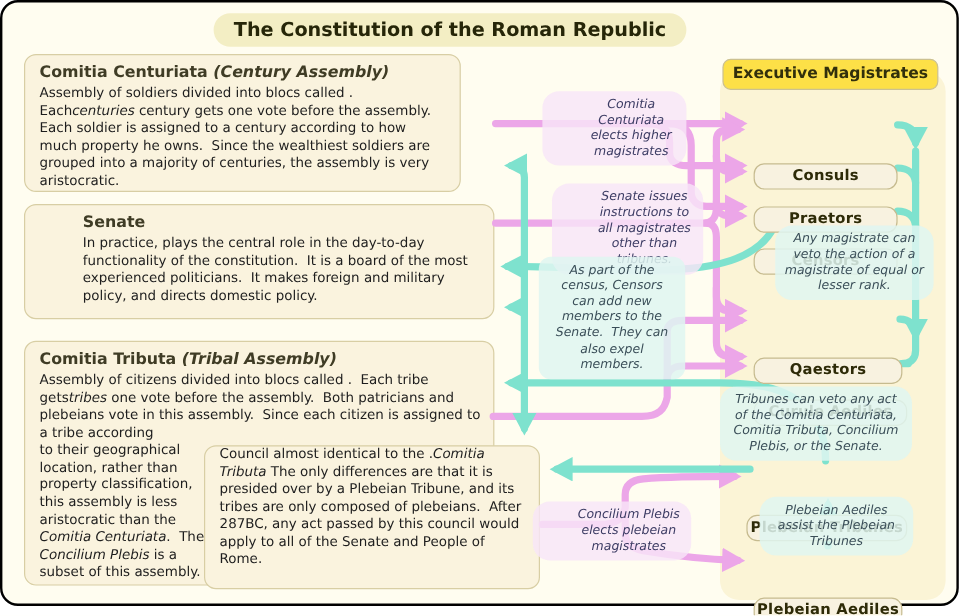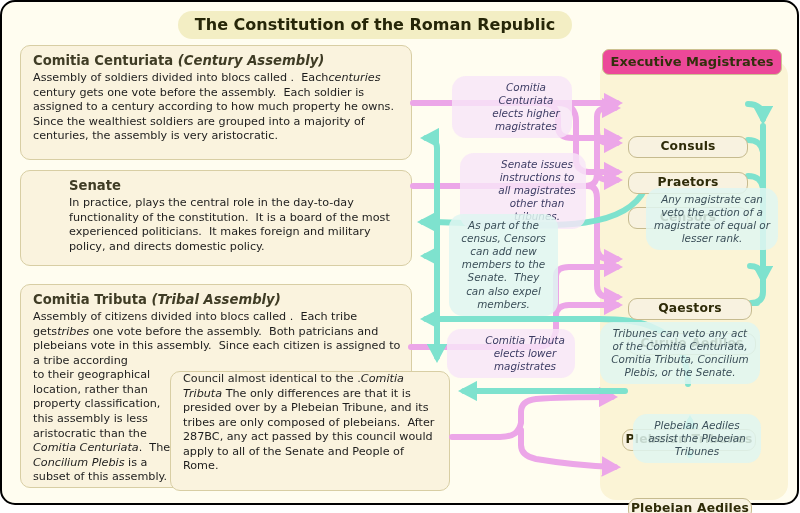--- a/index.html
+++ b/index.html
@@ -5,27 +5,27 @@
   html,body { margin:0; padding:0; background:#ffffff; font-family:"DejaVu Sans","Liberation Sans",sans-serif; }
   .stage { position:relative; width:800px; height:513px; background:#fff; overflow:hidden; }
   .frame { position:absolute; left:0; top:0; width:795px; height:501px; background:#FFFDF0;
            border:2px solid #000; border-radius:15px; z-index:0; }
   .panel { position:absolute; left:600px; top:60px; width:188px; height:440px;
            background:#FBF4D6; border-radius:16px; z-index:1; }
   .title { position:absolute; left:178px; top:11px; width:394px; height:28px; line-height:28px;
            background:#F3EEC4; border-radius:14px; text-align:center; font-weight:bold;
            font-size:16px; color:#262608; z-index:2; }
   .exec-header { position:absolute; left:602px; top:49px; width:178px; height:24px; line-height:24px;
-           background:#ec4899; border:1px solid #CCC190; border-radius:7px; text-align:center;
+           background:#fde047; border:1px solid #CCC190; border-radius:7px; text-align:center;
            font-weight:bold; font-size:13px; color:#32300C; z-index:4; }
   .box { position:absolute; background:#FAF3DE; border:1.5px solid #D8CEA4; border-radius:10px;
          box-sizing:border-box; z-index:2; color:#1D1D1D; }
   .box h3 { margin:7px 12px 3px 12px; font-size:13.2px; color:#3F3C25; }
   .box .body { margin:0 10px 0 12px; font-size:11.2px; line-height:1.3; white-space:pre-wrap; }
-  #box-cc { left:20px; top:45px; width:392px; height:115px; }
+  #box-cc { left:20px; top:45px; width:364px; height:115px; }
   #box-senate { left:20px; top:170px; width:392px; height:96px;padding-left:36px; }
   #box-ct { left:20px; top:284px; width:392px; height:204px; }
   #box-cp { left:170px; top:371px; width:280px; height:120px; z-index:2; }
   #ct-col { width:146px; }
   .btn { position:absolute; background:#F8F2E0; border:1.5px solid #C6BB8F; border-radius:9px;
          box-sizing:border-box; text-align:center; font-weight:bold; font-size:12.3px;
          color:#2E2B08; height:22px; line-height:19px; letter-spacing:.2px; white-space:nowrap;
          z-index:4; cursor:default;margin-top:42px; }
   #btn-consuls  { left:628px; top:94px;  width:120px; }
   #btn-praetors { left:628px; top:130px; width:120px; }
@@ -35,21 +35,21 @@
   #btn-ptrib    { left:622px; top:387px; width:134px; }
   #btn-paed     { left:628px; top:456px; width:124px; }
   svg.links { position:absolute; left:0; top:0; z-index:3; pointer-events:none; }
   .note { position:absolute; border-radius:14px; font-style:italic; font-size:10.4px;
           line-height:1.26; text-align:center; padding:5px 8px; box-sizing:border-box;
           white-space:pre-wrap; z-index:5; }
   .note.pink { background:rgba(248,229,248,.82); color:#3B3B63;padding-left:36px; }
   .note.teal { background:rgba(223,246,241,.85); color:#3A4E58; }
   #note-cc     { left:452px; top:76px;  width:120px; }
   #note-sen    { left:460px; top:153px; width:126px; }
-  #note-census { left:449px; top:214px; width:109px; }
+  #note-census { left:449px; top:214px; width:122px;border-radius:10px; }
   #note-veto   { left:646px; top:188px; width:132px; }
   #note-ct     { left:447px; top:329px; width:128px; }
   #note-trib   { left:600px; top:322px; width:160px; }
   #note-cp     { left:444px; top:418px; width:132px; }
   #note-aed    { left:633px; top:414px; width:128px; }
 </style>
 </head>
 <body>
 
 <div class="stage">
@@ -127,16 +127,16 @@
   <div class="btn" id="btn-censors">Censors</div>
   <div class="btn" id="btn-qaestors">Qaestors</div>
   <div class="btn" id="btn-curule">Curule Aediles</div>
   <div class="btn" id="btn-ptrib">Plebeian Tribunes</div>
   <div class="btn" id="btn-paed">Plebeian Aediles</div>
 
   <div class="note pink" id="note-cc">Comitia Centuriata elects higher magistrates</div>
   <div class="note pink" id="note-sen">Senate issues instructions to all magistrates other than tribunes.</div>
   <div class="note teal" id="note-census">As part of the census, Censors can add new members to the Senate.  They can also expel members.</div>
   <div class="note teal" id="note-veto">Any magistrate can veto the action of a magistrate of equal or lesser rank.</div>
-  <div class="note pink" id="note-ct">Comitia Tributa elects lower magistrates</div>
   <div class="note teal" id="note-trib">Tribunes can veto any act of the Comitia Centuriata, Comitia Tributa, Concilium Plebis, or the Senate.</div>
+  <div class="note pink" id="note-cp">Concilium Plebis elects plebeian magistrates</div>
   <div class="note teal" id="note-aed">Plebeian Aediles assist the Plebeian Tribunes</div>
 </div>
 
 </body></html>

